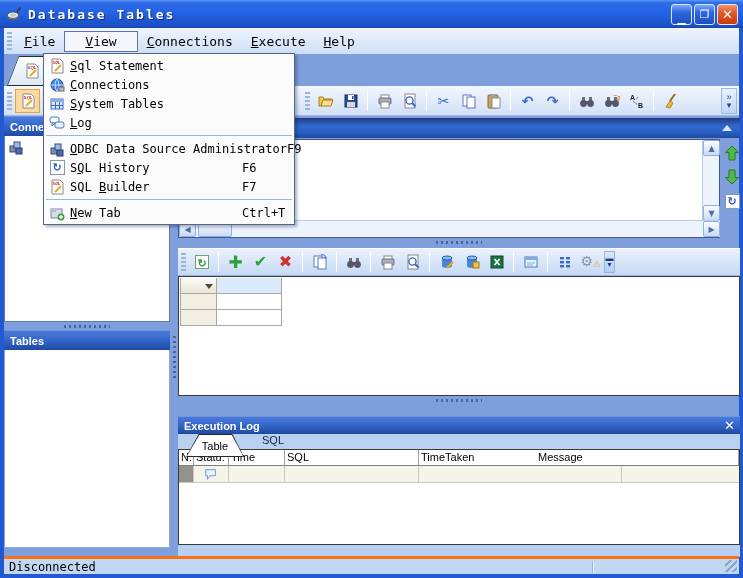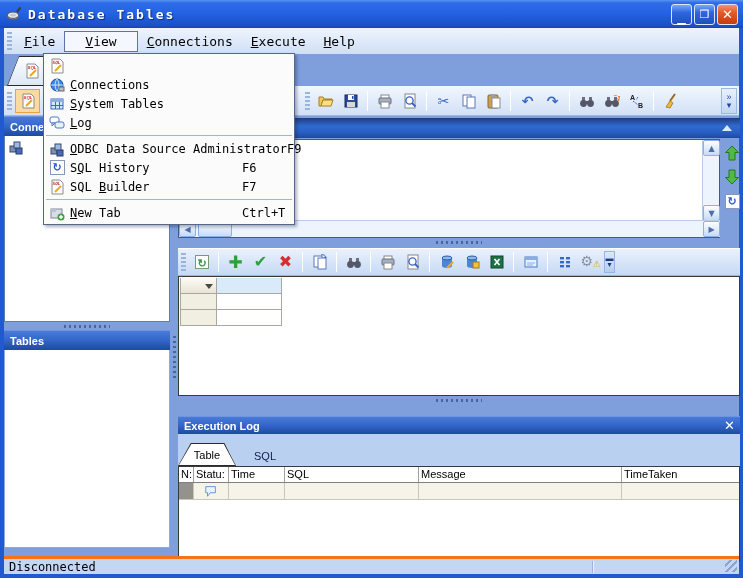--- a/index.html
+++ b/index.html
@@ -110,21 +110,21 @@
   .mg-colhdr{width:65px;background:#d9eafb;}
   .mg-data{width:65px;background:#fff;}
   .mg-arrow{position:absolute;right:3px;top:6px;width:0;height:0;border-left:4px solid transparent;
     border-right:4px solid transparent;border-top:5px solid #4a4a42;}
   .g-split{position:absolute;left:0;top:280px;right:0;height:8px;}
   
   .execlog{position:absolute;left:0;top:300px;right:0;height:141px;background:#b9d0f0;}
   .el-hdr{height:18px;position:relative;}
   .el-close{position:absolute;right:5px;top:1px;color:#fff;font-size:13px;font-weight:bold;
     font-family:"DejaVu Sans",sans-serif;}
-  .el-tabs{height:32px;display:flex;align-items:flex-end;}
+  .el-tabs{height:15px;display:flex;align-items:flex-start;padding-left:8px;}
   .el-tab{position:relative;width:58px;height:23px;clip-path:polygon(22% 0,80% 0,100% 100%,0 100%);
     background:#2a2a2a;}
   .el-tab .inner{position:absolute;inset:1px;clip-path:polygon(22% 0,80% 0,100% 100%,0 100%);
     background:#fff;display:flex;align-items:center;justify-content:center;font-size:11px;}
   .el-tab-inactive{padding:0 18px 4px 18px;font-size:11px;color:#10204a;}
   .el-table{background:#fff;border:1px solid #3a3a3a;height:96px;}
   .el-thead{display:flex;height:16px;border-bottom:1px solid #808080;font-size:11px;color:#000;}
   .el-th{padding:1px 2px;border-right:1px solid #a0a0a0;background:#fff;overflow:hidden;white-space:nowrap;}
   .el-row{display:flex;height:17px;background:#f6f4e8;border-bottom:1px solid #c8c8b8;}
   .el-td{border-right:1px solid #c8c8b8;}
@@ -556,22 +556,22 @@
           <div class="inner">Table</div>
         </div>
         <div class="el-tab-inactive">SQL</div>
       </div>
       <div class="el-table">
         <div class="el-thead">
           <div class="el-th c0">N:</div>
           <div class="el-th c1">Statu:</div>
           <div class="el-th c2">Time</div>
           <div class="el-th c3">SQL</div>
+          <div class="el-th c5">TimeTaken</div>
           <div class="el-th c4">Message</div>
-          <div class="el-th c5">TimeTaken</div>
         </div>
         <div class="el-row">
           <div class="el-td c0 el-rowhdr"></div>
           <div class="el-td c1" style="display:flex;align-items:center;justify-content:center;">
             <span class="ic" style="width:14px;height:14px;">
               <svg viewBox="0 0 16 16">
                   <path d="M2 3h11v7H7l-3 4v-4H2z" fill="#eaf4ff" stroke="#5a8ad8"></path>
                 </svg>
             </span>
           </div>
@@ -594,20 +594,21 @@
     <div class="dd-item">
       <span class="dd-icon">
           <span class="ic">
         <svg viewBox="0 0 16 16">
               <path d="M3 1h8l3 3v11H3z" fill="#fff" stroke="#8a8a8a"></path>
               <text x="3.5" y="6" font-size="4.4" fill="#c03030" font-style="italic" font-weight="bold">SQL</text>
               <line x1="6" y1="13" x2="12" y2="7" stroke="#e8a820" stroke-width="2"></line>
             </svg>
       </span>
         </span>
+      <span class="dd-label"><span class="ul">S</span><span>q</span><span>l</span><span> </span><span>S</span><span>t</span><span>a</span><span>t</span><span>e</span><span>m</span><span>e</span><span>n</span><span>t</span></span>
       <span class="dd-short"></span>
     </div>
     <div class="dd-item">
       <span class="dd-icon">
           <span class="ic">
         <svg viewBox="0 0 16 16">
               <circle cx="8" cy="8" r="6" fill="#3a86e8" stroke="#1a4a9a"></circle>
               <path d="M2 8h12M8 2c-2.5 3-2.5 9 0 12M8 2c2.5 3 2.5 9 0 12" stroke="#cfe4fc" fill="none"></path>
               <rect x="10" y="10" width="5" height="4" fill="#b8c0cc" stroke="#606878"></rect>
             </svg>

